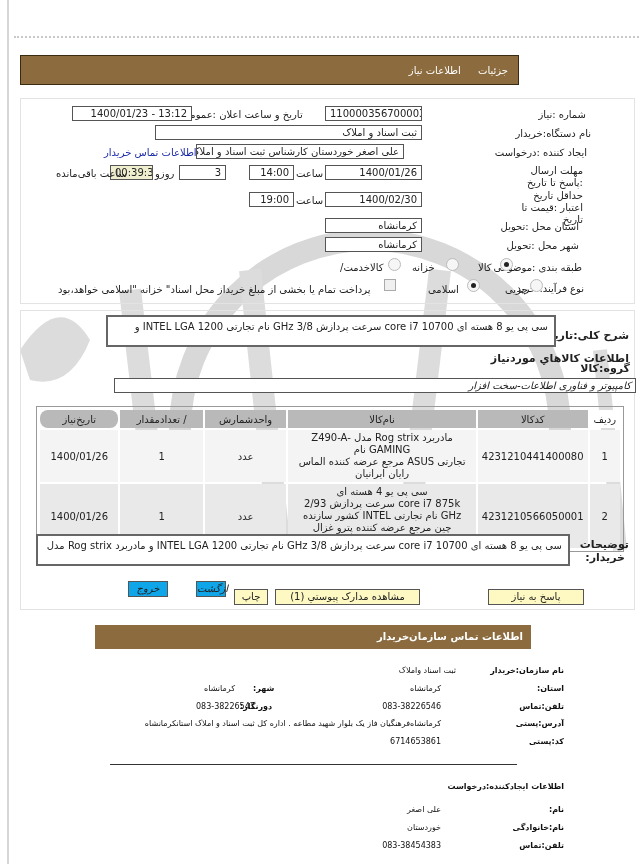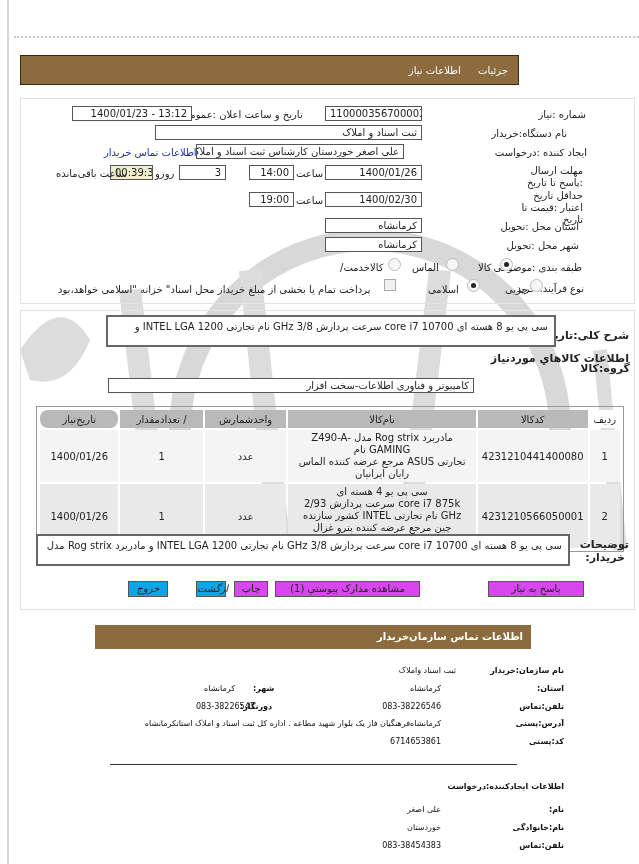--- a/index.html
+++ b/index.html
@@ -33,21 +33,21 @@
   .descline { white-space: nowrap; }
 
   table.items { border-collapse: separate; border-spacing: 2px; font-size: 10px; direction: rtl; }
   table.items th { background: #b9b9b9; font-weight: normal; color: #222; height: 18px; padding: 0 4px; }
   table.items td { text-align: center; vertical-align: middle; padding: 2px 4px; }
   table.items tr.r1 td { background: #f4f4f4; }
   table.items tr.r2 td { background: #e9e9e9; }
   table.items td.name { line-height: 12px; }
 
   .btn { position: absolute; height: 16px; border: 1px solid #555; font-size: 10px; line-height: 14px; text-align: center; white-space: nowrap; z-index: 1; }
-  .btn.green { background: #d946ef; }
+  .btn.green { background: #fef9c3; margin-top: 8px; }
   .btn.pink { background: #0ea5e9; font-style: italic; }
 
   .contactbar { position: absolute; left: 95px; top: 625px; width: 436px; height: 24px; background: #8c6c3f; direction: rtl; }
   .contactbar span { color: #fff; font-size: 10px; font-weight: bold; display: inline-block; margin: 6px 8px 0 0; }
   .small { font-size: 8px; color: #111; white-space: nowrap; }
   .hr { position: absolute; left: 110px; top: 764px; width: 407px; border-top: 1px solid #333; }
 </style>
 </head>
 <body>
 
@@ -68,21 +68,21 @@
   <path d="M600 120 l20 200" stroke="#dcdcdc" stroke-width="14"></path>
 </svg>
 
 <div class="panel" style="top:98px; height:206px;"></div>
 
 <span class="abs lbl" style="right:53px; top:109px;">شماره :نیاز</span>
 <div class="abs field ltr" style="left:325px; top:106px; width:97px;">1100003567000035</div>
 <span class="abs lbl" style="left:182px; top:109px;">تاریخ و ساعت اعلان :عمومی</span>
 <div class="abs field ltr" style="left:72px; top:106px; width:120px;">1400/01/23 - 13:12</div>
 
-<span class="abs lbl" style="right:72px; top:128px;">نام دستگاه:خریدار</span>
+<span class="abs lbl" style="right:48px; top:128px;">نام دستگاه:خریدار</span>
 <div class="abs field rtlf" style="left:155px; top:125px; width:267px;">ثبت اسناد و املاک</div>
 
 <span class="abs lbl" style="right:52px; top:147px;">ایجاد کننده :درخواست</span>
 <div class="abs field rtlf" style="left:196px; top:144px; width:208px;">علی اصغر خوردستان کارشناس ثبت اسناد و املاک</div>
 <span class="abs link" style="left:104px; top:147px;">اطلاعات تماس خریدار</span>
 
 <span class="abs lbl rtl" style="right:56px; top:165px; width:64px; white-space:normal; line-height:12px; text-align:right;">مهلت ارسال :پاسخ تا تاریخ</span>
 <div class="abs field ltr" style="left:325px; top:165px; width:97px;">1400/01/26</div>
 <span class="abs lbl" style="left:296px; top:168px;">ساعت</span>
 <div class="abs field ltr" style="left:249px; top:165px; width:45px;">14:00</div>
@@ -99,21 +99,21 @@
 <span class="abs lbl" style="right:60px; top:221px;">استان محل :تحویل</span>
 <div class="abs field rtlf" style="left:325px; top:218px; width:97px;">کرمانشاه</div>
 
 <span class="abs lbl" style="right:60px; top:240px;">شهر محل :تحویل</span>
 <div class="abs field rtlf" style="left:325px; top:237px; width:97px;">کرمانشاه</div>
 
 <span class="abs lbl" style="right:57px; top:262px;">طبقه بندی :موضوعی</span>
 <span class="abs radio on" style="left:500px; top:258px;"></span>
 <span class="abs lbl" style="left:478px; top:262px;">کالا</span>
 <span class="abs radio" style="left:446px; top:258px;"></span>
-<span class="abs lbl" style="left:412px; top:262px;">الماس</span>
+<span class="abs lbl" style="left:412px; top:262px;">خزانه</span>
 <span class="abs radio" style="left:388px; top:258px;"></span>
 <span class="abs lbl" style="left:340px; top:262px;">/کالاخدمت</span>
 
 <span class="abs lbl" style="right:55px; top:283px;">نوع فرآیند: خرید</span>
 <span class="abs radio" style="left:530px; top:279px;"></span>
 <span class="abs lbl" style="left:505px; top:284px;">جزیی</span>
 <span class="abs radio on" style="left:467px; top:279px;"></span>
 <span class="abs lbl" style="left:428px; top:284px;">اسلامی</span>
 <span class="abs checkbox" style="left:384px; top:279px;"></span>
 <span class="abs lbl" style="left:58px; top:284px;">پرداخت تمام یا بخشی از مبلغ خریداز محل اسناد" خزانه "اسلامی خواهد،بود</span>
@@ -121,21 +121,21 @@
 <div class="panel" style="top:310px; height:300px; left:20px;"></div>
 
 <span class="abs bold" style="right:10px; top:329px; font-size:11px;">شرح کلی:تاریخ</span>
 <div class="abs descbox" style="left:106px; top:315px; width:450px; height:32px;">
   <div class="descline">سی پی یو 8 هسته ای        10700 core i7 سرعت پردازش 3/8 GHz نام تجارتی   INTEL  LGA 1200 و</div>
 </div>
 
 <span class="abs bold" style="right:10px; top:352px; font-size:11px;">اطلاعات کالاهاي موردنياز</span>
 
 <span class="abs bold" style="right:9px; top:362px; font-size:11px;">گروه:کالا</span>
-<div class="abs field rtlf" style="left:108px; top:378px; width:366px;">کامپیوتر و فناوری اطلاعات-سخت افزار</div>
+<div class="abs field rtlf" style="left:114px; top:378px; width:522px;font-style:italic;">کامپیوتر و فناوری اطلاعات-سخت افزار</div>
 
 <div class="abs" style="left:36px; top:406px; width:588px; border:1px solid #999; padding:1px;">
 <table class="items" style="width:100%;">
   <thead>
     <tr>
       <th style="width:20px; background:#fff;">ردیف</th>
       <th style="width:96px;">کدکالا</th>
       <th style="width:204px;">نام‌کالا</th>
       <th style="width:84px;">واحدشمارش</th>
       <th style="width:86px;">/ تعدادمقدار</th>

